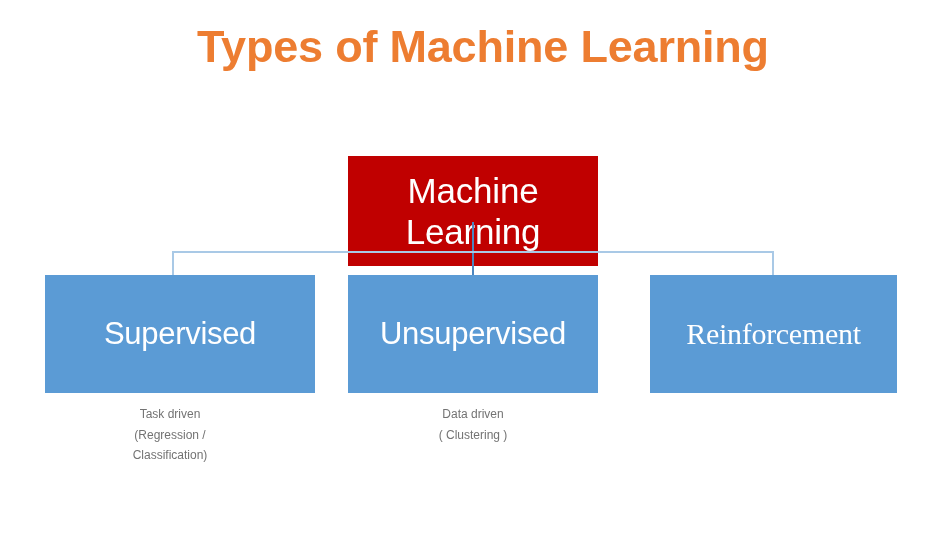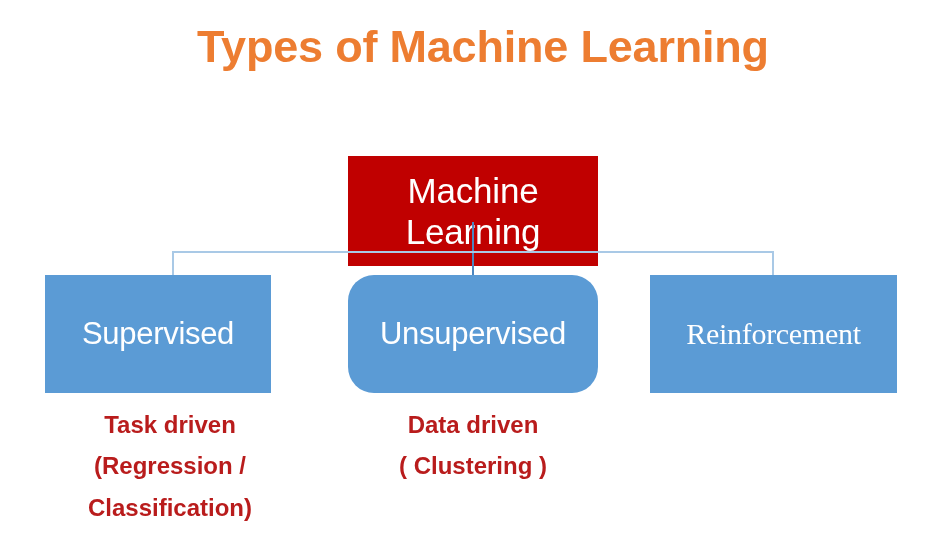--- a/index.html
+++ b/index.html
@@ -105,34 +105,34 @@
   }
   .node-leaf .node-label {
     color: #ffffff;
     font-size: 31px;
     font-weight: 400;
     line-height: 1.15;
     text-align: center;
     letter-spacing: -0.3px;
     white-space: nowrap;
   }
-  #leaf-supervised    { left: 45px;  width: 226px; }
-  #leaf-unsupervised  { left: 348px; width: 250px; border-radius: 26px; }
+  #leaf-supervised    { left: 45px;  width: 270px; }
+  #leaf-unsupervised  { left: 348px; width: 250px; }
   #leaf-reinforcement { left: 650px; width: 247px; font-family: Liberation Serif, serif; }
   #leaf-reinforcement .node-label { font-size: 30px; }
 
   
   .caption {
     position: absolute;
     top: 404px;
     text-align: center;
-    font-size: 24px;
-    font-weight: 700;
+    font-size: 12px;
+    font-weight: 400;
     line-height: 1.72;
-    color: #b91c1c;
+    color: #737373;
     white-space: pre-line;
   }
   #caption-supervised    { left: 45px;  width: 250px; }
   #caption-unsupervised  { left: 348px; width: 250px; }
   #caption-reinforcement { left: 650px; width: 247px; }
 </style>
 </head>
 <body>
 
 <div id="canvas">

